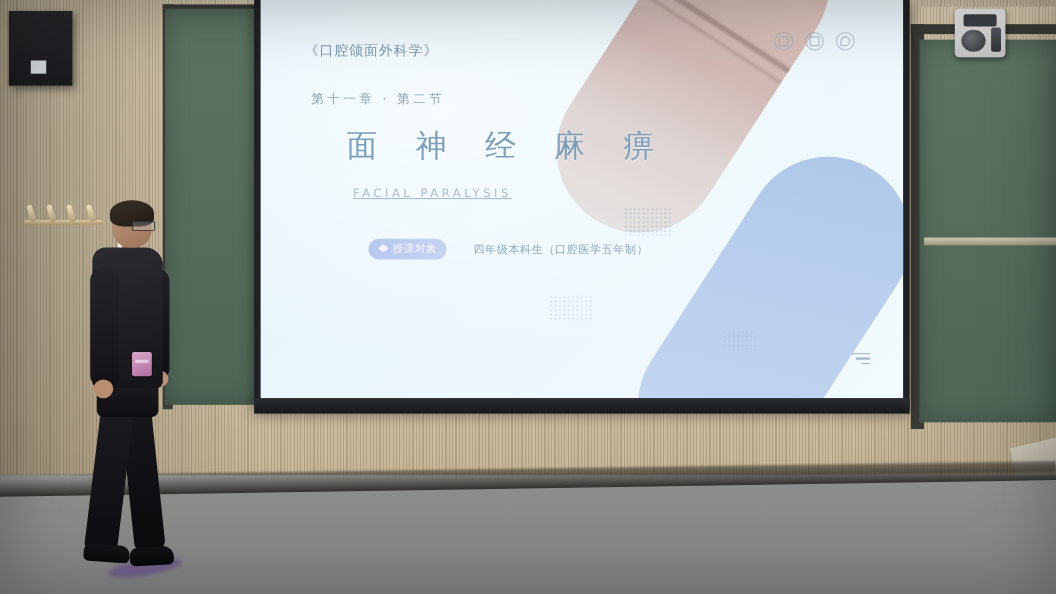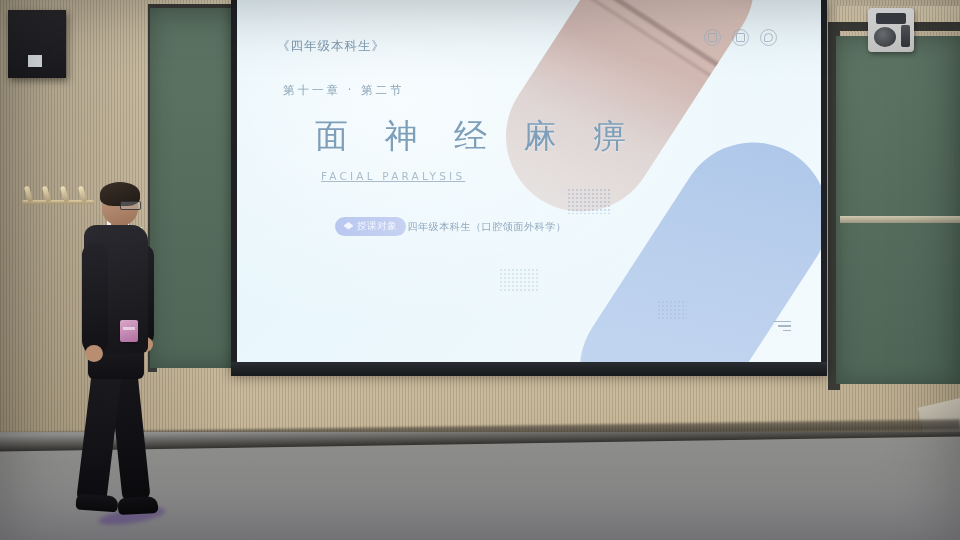--- a/index.html
+++ b/index.html
@@ -124,28 +124,28 @@
     background-size:4px 4px;}
   #dots1{left:330px;top:188px;width:44px;height:26px;opacity:.55;}
   #dots2{left:262px;top:268px;width:40px;height:24px;opacity:.35;}
   #dots3{left:420px;top:300px;width:30px;height:20px;opacity:.30;}
 
   
   .s-book{position:absolute;left:40px;top:38px;font-size:12.5px;
     color:#7c98ae;letter-spacing:1px;}
   .s-chapter{position:absolute;left:46px;top:83px;font-size:11.5px;
     color:#8aa3b6;letter-spacing:3px;}
-  .s-title{position:absolute;left:78px;top:114px;font-size:33px;
+  .s-title{position:absolute;left:78px;top:114px;font-size:28px;
     color:#7d9fba;letter-spacing:13px;font-weight:400;
     text-shadow:0 1px 2px rgba(255,255,255,.6);}
   .s-sub{position:absolute;left:84px;top:170px;font-size:10.5px;
     color:#a9bccb;letter-spacing:3.2px;text-decoration:underline;}
 
   
-  .aud-row{position:absolute;left:98px;top:217px;display:flex;align-items:center;gap:1px;}
+  .aud-row{position:absolute;left:98px;top:217px;display:flex;align-items:center;gap:24px;}
   .aud-badge{display:flex;align-items:center;gap:4px;
     background:linear-gradient(90deg,#b9c7ef,#c7d2f2);
     border-radius:11px;padding:3px 9px;}
   .aud-badge .cap{width:9px;height:9px;
     background:#f2f5ff;
     clip-path:polygon(50% 0,100% 35%,100% 48%,50% 82%,0 48%,0 35%);}
   .aud-badge .t{font-size:9.5px;color:#f4f7ff;letter-spacing:.6px;}
   .aud-text{font-size:10px;color:#8fa6bd;letter-spacing:.6px;}
 
   
@@ -260,31 +260,31 @@
     <div class="bar-photo">
       <div class="streak" style="top:118px"></div>
       <div class="streak" style="top:132px;height:3px;opacity:.6"></div>
     </div>
     <div class="bar-blue"></div>
 
     <div class="dots" id="dots1"></div>
     <div class="dots" id="dots2"></div>
     <div class="dots" id="dots3"></div>
 
-    <div class="s-book">《四年级本科生》</div>
+    <div class="s-book">《口腔颌面外科学》</div>
     <div class="s-chapter">第十一章 · 第二节</div>
     <div class="s-title">面 神 经 麻 痹</div>
     <div class="s-sub">FACIAL PARALYSIS</div>
 
     <div class="aud-row">
       <div class="aud-badge">
         <span class="cap"></span>
         <span class="t">授课对象</span>
       </div>
-      <span class="aud-text">四年级本科生（口腔颌面外科学）</span>
+      <span class="aud-text">四年级本科生（口腔医学五年制）</span>
     </div>
 
     <div class="icon-row">
       <span class="ic">
           <span class="g r"></span>
         </span>
       <span class="ic">
           <span class="g r"></span>
         </span>
       <span class="ic">

